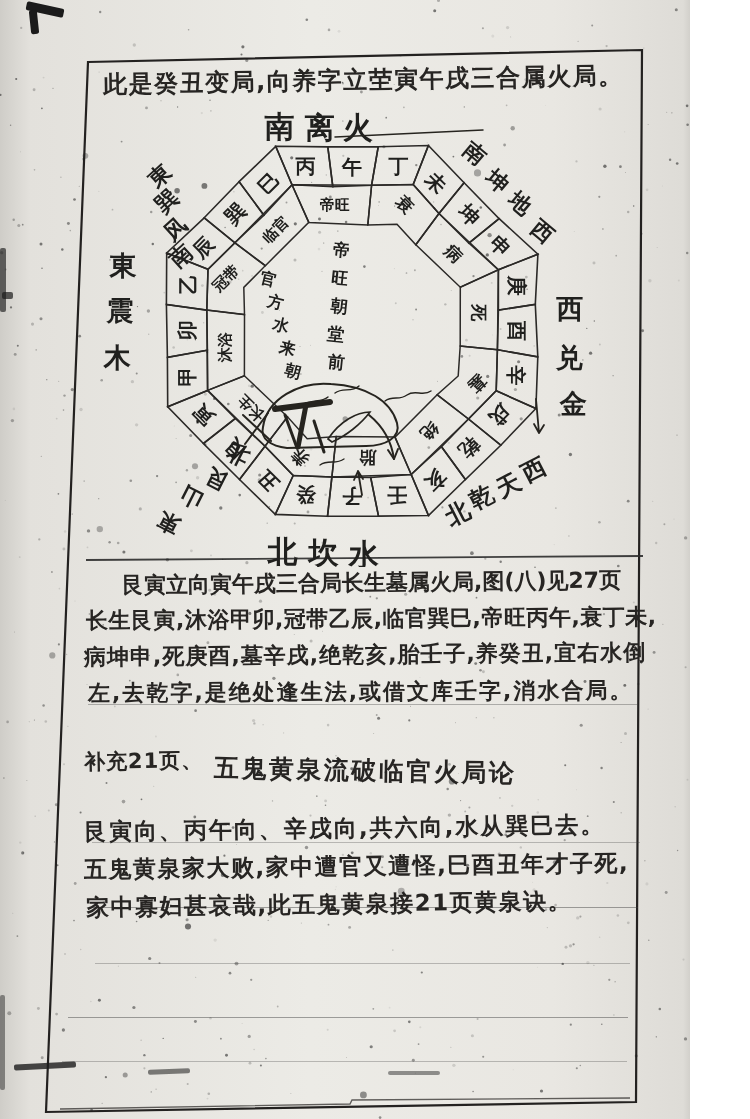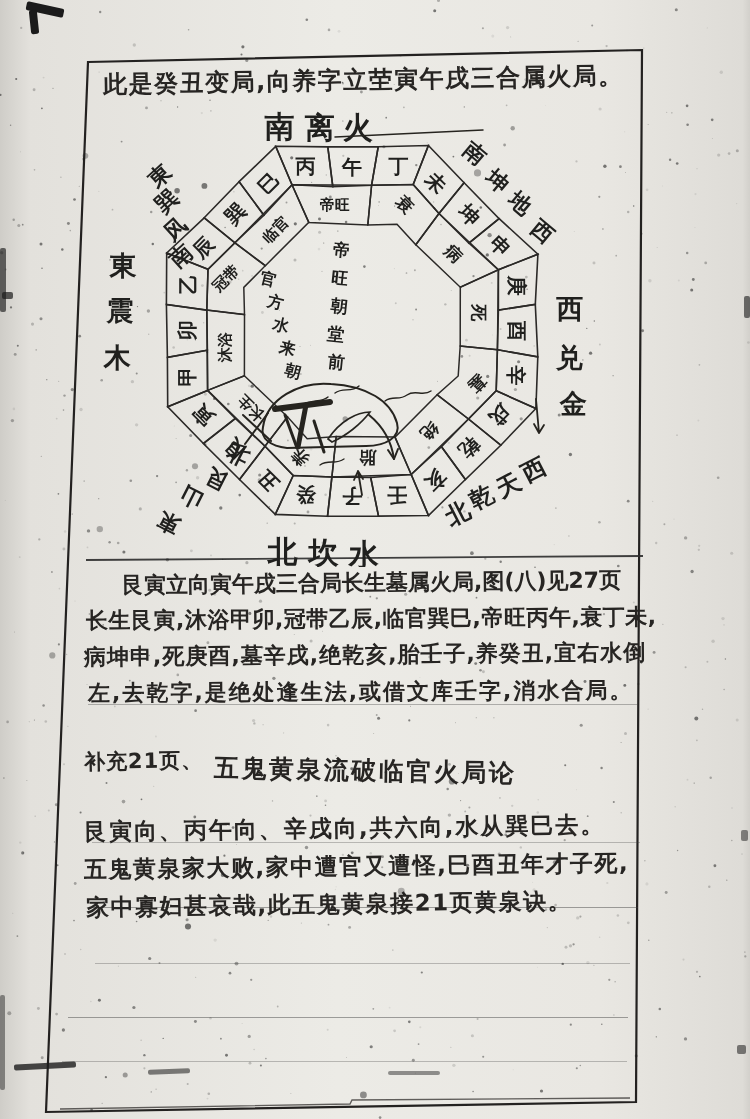--- a/index.html
+++ b/index.html
@@ -1,17 +1,17 @@
 <!DOCTYPE html>
 <html><head>
 <meta charset="utf-8">
 <style>
   html,body{margin:0;padding:0;}
   .page{
-    position:relative;width:750px;height:1119px;overflow:hidden;
+    position:relative;width:690px;height:1119px;overflow:hidden;
     background:
       linear-gradient(90deg,#cfcdc8 0px,#e3e1dc 30px,#ecebe6 45%,#e9e7e2 80%,#dedcd7 99%,#d2d0cb 100%);
     font-family:"DejaVu Sans",sans-serif;color:#232323;
   }
   .hw{position:absolute;white-space:nowrap;color:#272523;}
   .rule{position:absolute;background:#3a3a3a;}
   .mark{position:absolute;background:#1b1b1b;border-radius:2px;}
   svg{position:absolute;left:0;top:0;}
   svg text{font-family:"DejaVu Sans",sans-serif;fill:#20201e;}
   #octagon-wrap{position:absolute;left:85px;top:55px;width:558px;height:512px;}

